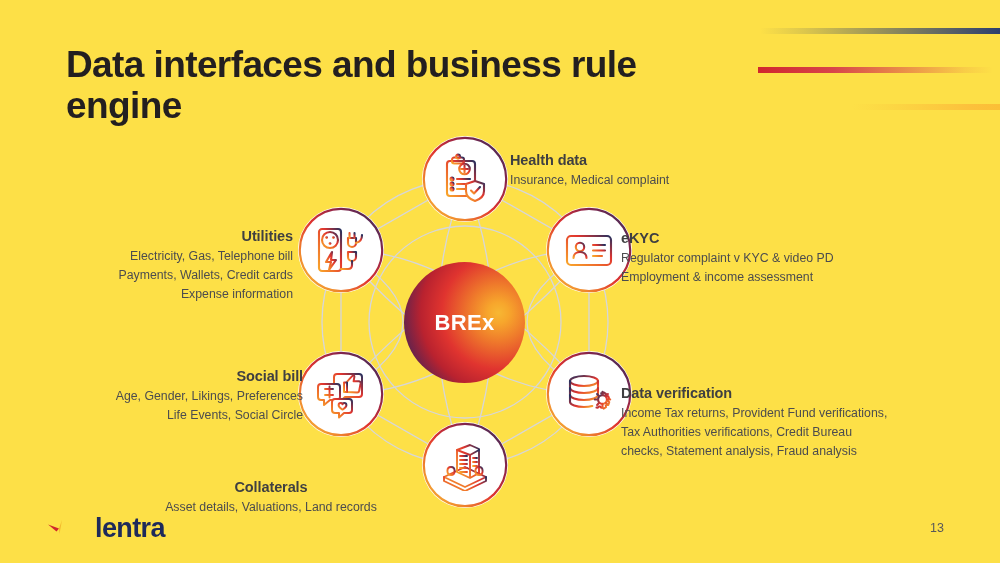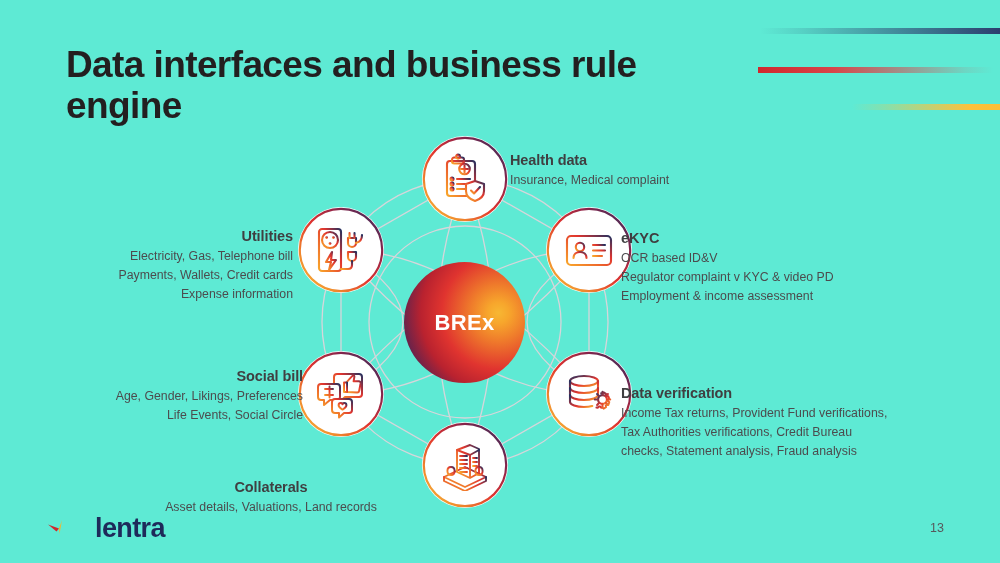--- a/index.html
+++ b/index.html
@@ -7,21 +7,21 @@
     padding: 0;
     background: #ffffff;
   }
   body {
     font-family: "Liberation Sans", sans-serif;
   }
   #slide {
     position: relative;
     width: 1000px;
     height: 563px;
-    background: #5eead4;
+    background: #fde047;
     overflow: hidden;
   }
 
   
   .deco-bar {
     position: absolute;
     height: 6px;
     border-radius: 0;
   }
   .deco-navy {
@@ -342,21 +342,20 @@
       </svg>
     </div>
 
     <div class="textblock align-left" id="tb-health">
       <div class="tb-title">Health data</div>
       <div class="tb-line">Insurance, Medical complaint</div>
     </div>
 
     <div class="textblock align-left" id="tb-ekyc">
       <div class="tb-title">eKYC</div>
-      <div class="tb-line">OCR based ID&amp;V</div>
       <div class="tb-line">Regulator complaint v KYC &amp; video PD</div>
       <div class="tb-line">Employment  &amp; income assessment</div>
     </div>
 
     <div class="textblock align-left" id="tb-dataver">
       <div class="tb-title">Data verification</div>
       <div class="tb-line">Income Tax returns, Provident Fund verifications,</div>
       <div class="tb-line">Tax Authorities  verifications, Credit Bureau</div>
       <div class="tb-line">checks, Statement analysis, Fraud analysis</div>
     </div>

